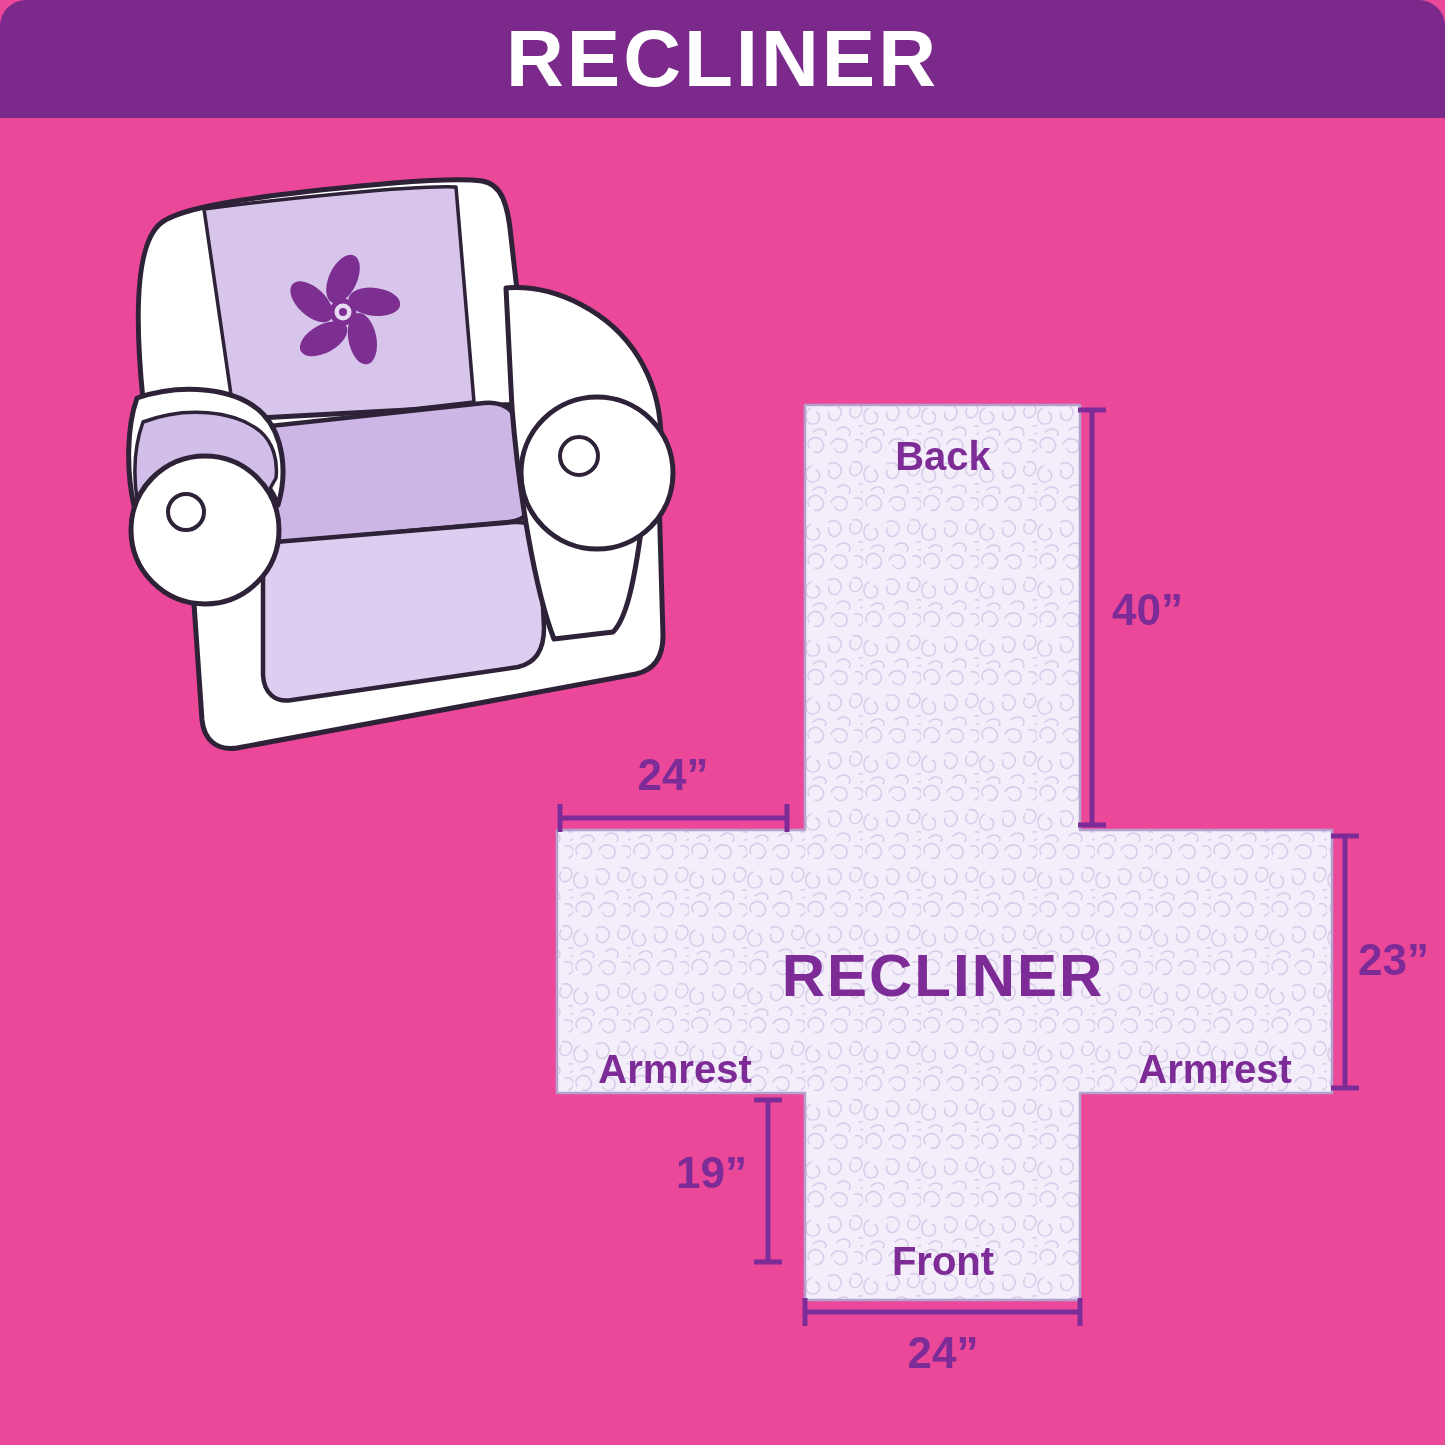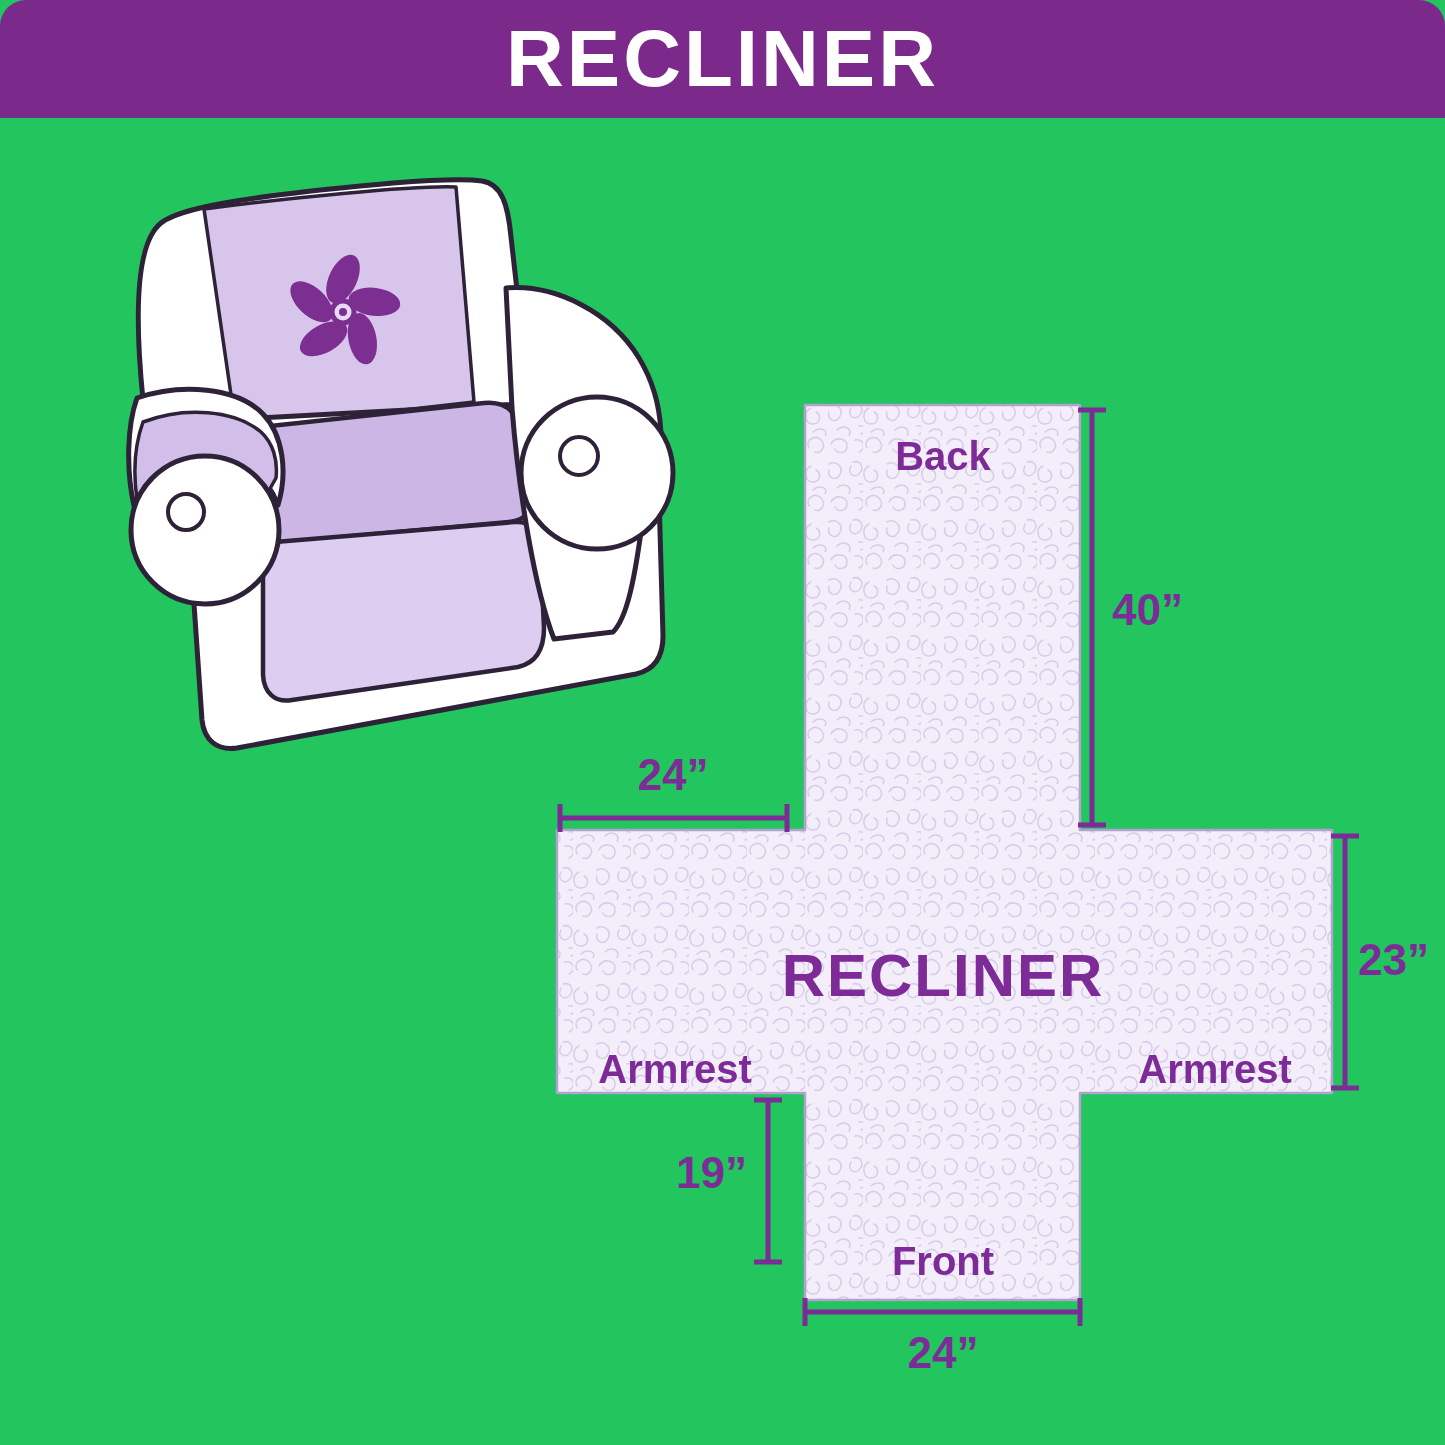--- a/index.html
+++ b/index.html
@@ -1,19 +1,19 @@
 <!DOCTYPE html>
 <html><head>
 <meta charset="utf-8">
 <style>
   html, body { margin:0; padding:0; background:#ffffff; }
   .canvas {
     position:relative;
     width:1445px; height:1445px;
-    background:#22c55e;
+    background:#ec4899;
     overflow:hidden;
     font-family:"Liberation Sans", sans-serif;
   }
   .banner {
     position:absolute; left:0; top:0;
     width:1445px; height:118px;
     background:#7b2a8c;
     border-radius:26px 26px 0 0;
     display:flex; align-items:center; justify-content:center;
   }

